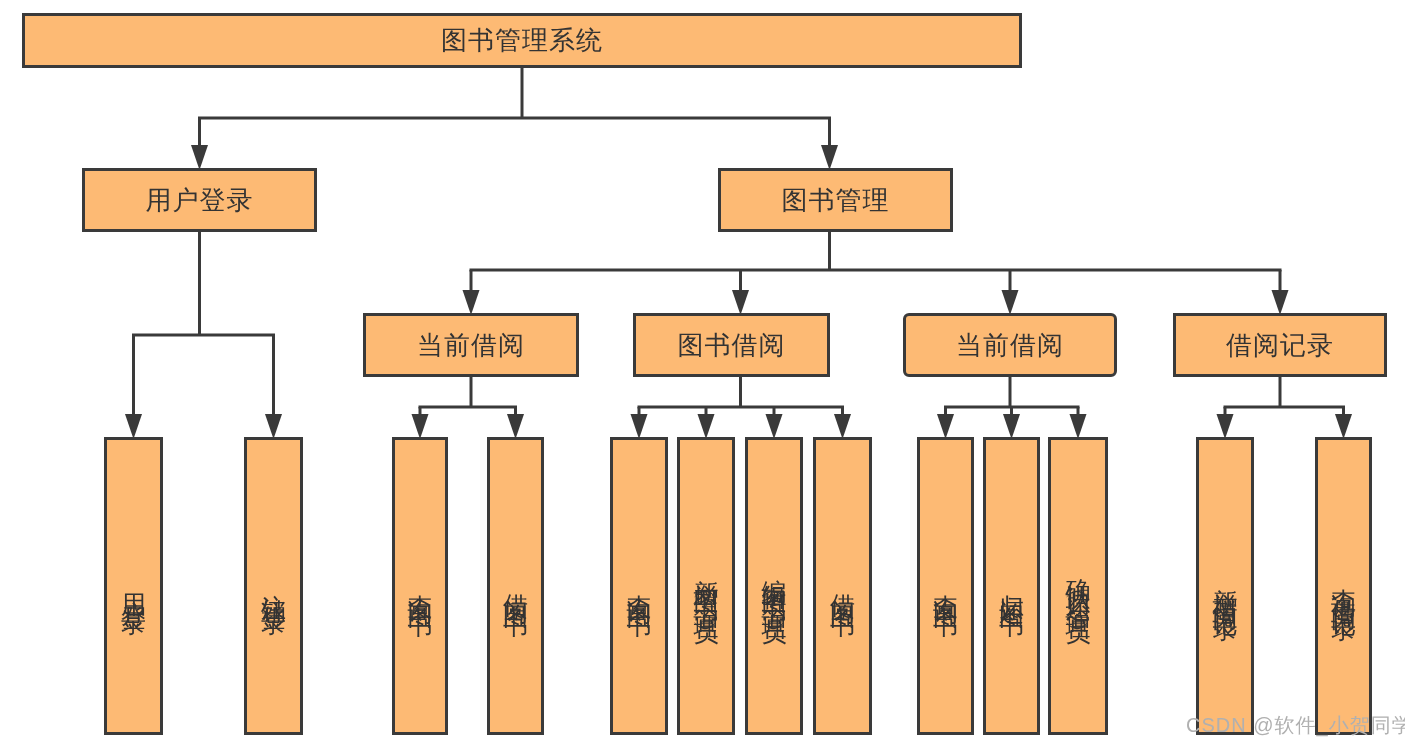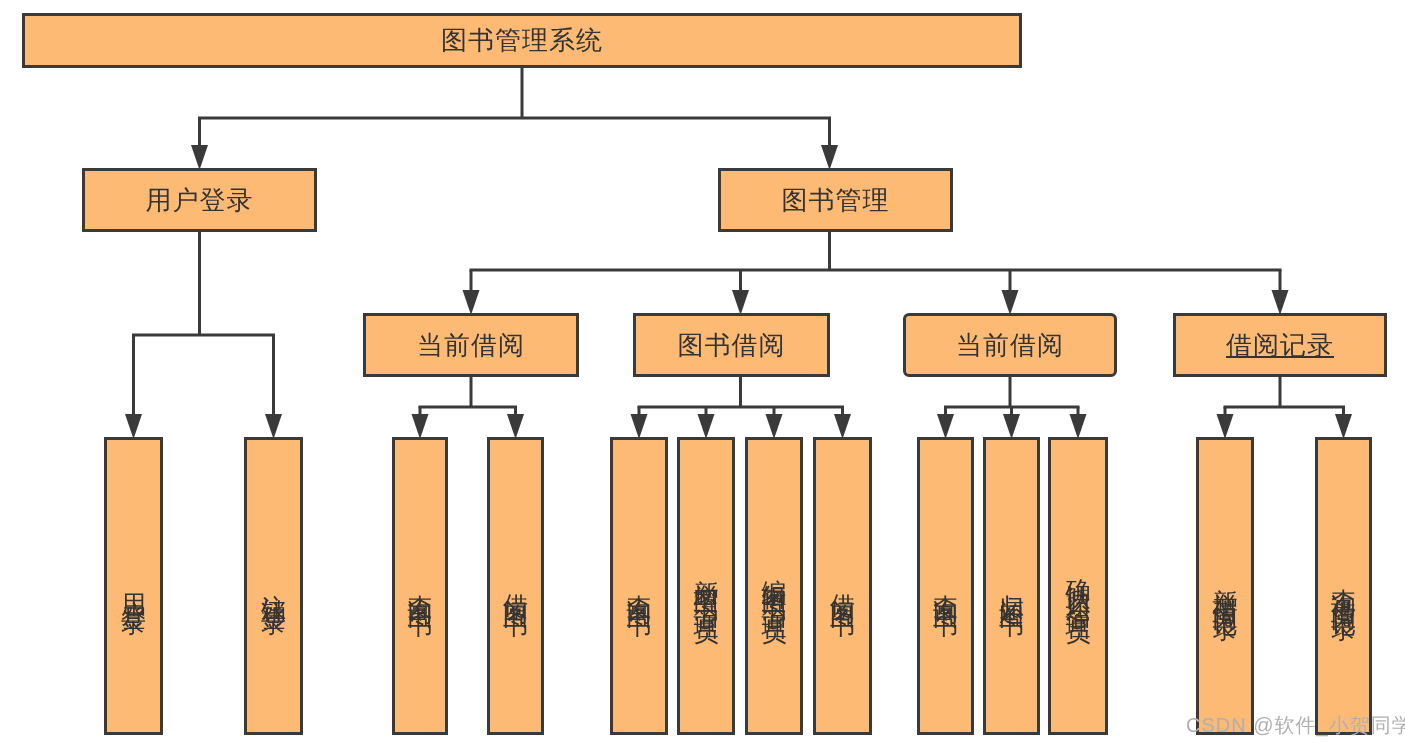--- a/index.html
+++ b/index.html
@@ -129,21 +129,21 @@
       </div>
       <div class="node h" style="left: 363px; top: 313px; width: 216px; height: 64px;">
         <span class="label">当前借阅</span>
       </div>
       <div class="node h" style="left: 633px; top: 313px; width: 197px; height: 64px;">
         <span class="label">图书借阅</span>
       </div>
       <div class="node h" style="left: 903px; top: 313px; width: 214px; height: 64px; border-radius: 6px;">
         <span class="label">当前借阅</span>
       </div>
-      <div class="node h" style="left: 1173px; top: 313px; width: 214px; height: 64px; text-decoration: underline;">
+      <div class="node h" style="left: 1173px; top: 313px; width: 214px; height: 64px;">
         <span class="label">借阅记录</span>
       </div>
       <div class="node v" style="left: 104px; top: 437px; width: 59px; height: 298px;">
         <span class="label">用户登录</span>
       </div>
       <div class="node v" style="left: 244px; top: 437px; width: 59px; height: 298px;">
         <span class="label">注销登录</span>
       </div>
       <div class="node v" style="left: 392px; top: 437px; width: 56px; height: 298px;">
         <span class="label">查询图书</span>

